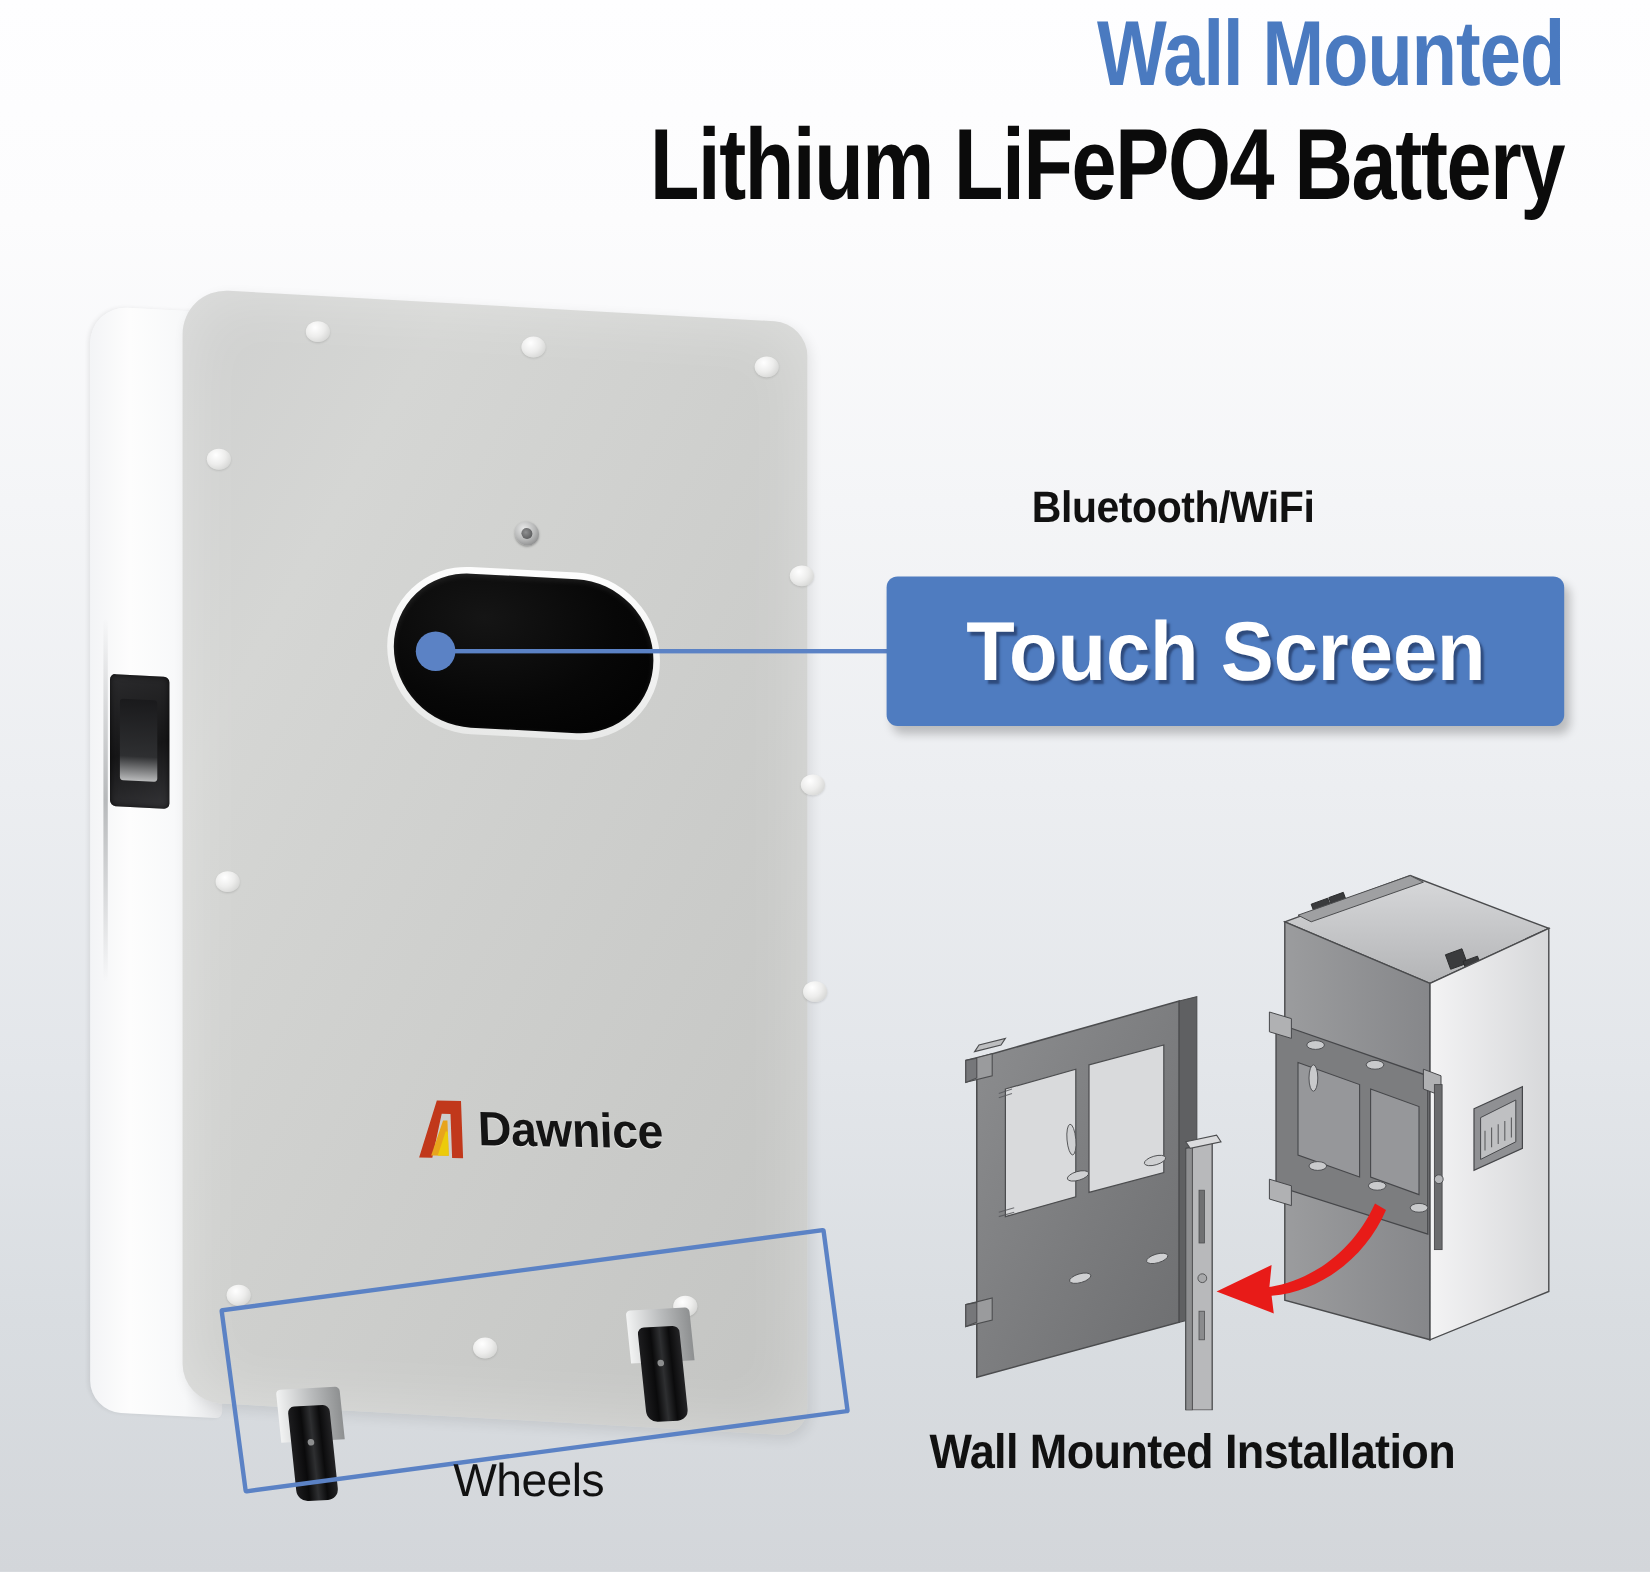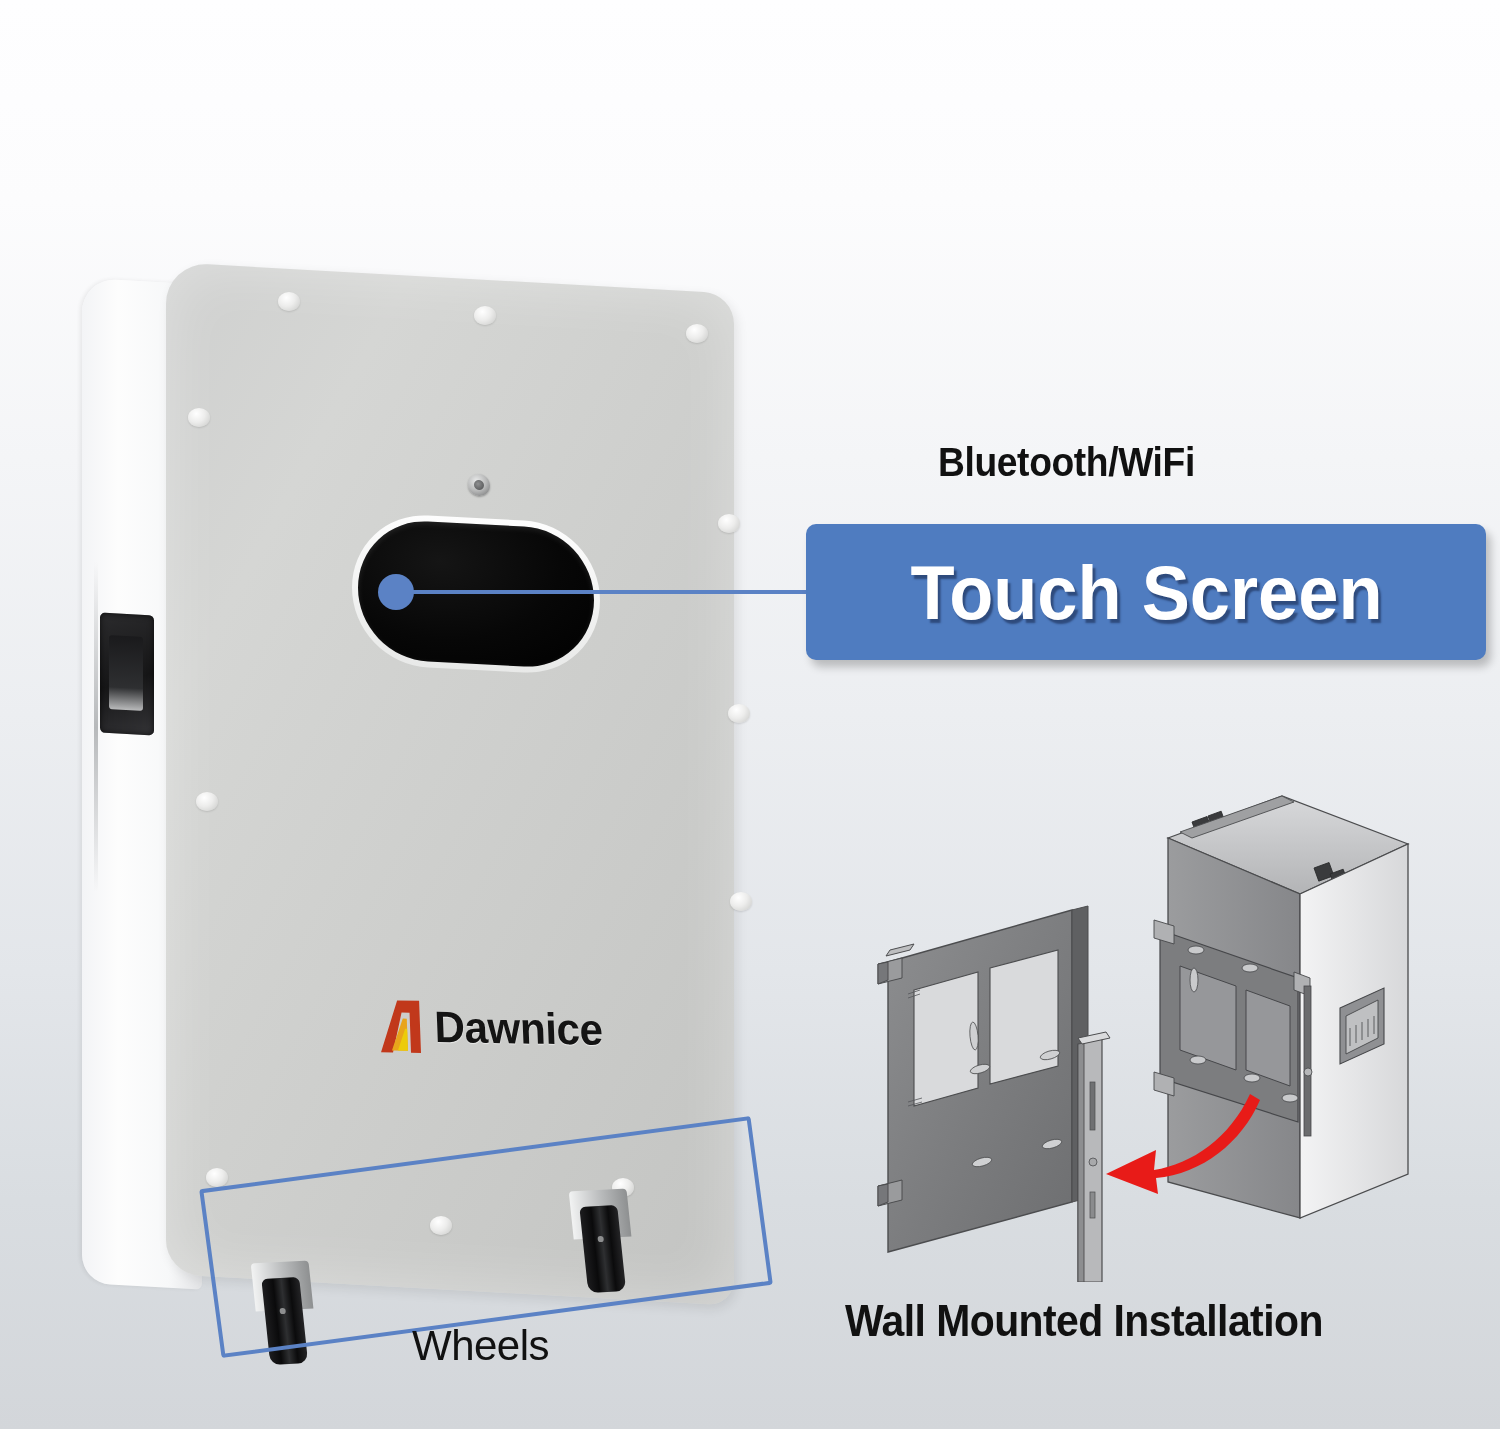--- a/index.html
+++ b/index.html
@@ -275,21 +275,21 @@
     color: #111;
     letter-spacing: -0.4px;
     transform: scaleX(0.93);
     transform-origin: left top;
     white-space: nowrap;
   }
   .ts-badge {
     position: absolute;
     left: 806px;
     top: 524px;
-    width: 680px;
+    width: 616px;
     height: 136px;
     background: #4f7cc0;
     border-radius: 10px;
     box-shadow: 5px 7px 9px rgba(0,0,0,0.22);
     display: flex;
     align-items: center;
     justify-content: center;
   }
   .ts-text {
     font-size: 76px;
@@ -337,20 +337,24 @@
     transform: scaleX(0.93);
     transform-origin: left top;
     white-space: nowrap;
   }
 </style>
 </head>
 <body>
 
 <div id="stage">
 
+  <div class="hd-wrap">
+    <div class="hd-line1" style="color:#4a7ac0">Wall Mounted</div>
+    <div class="hd-line2" style="color:#0b0b0b">Lithium LiFePO4 Battery</div>
+  </div>
 
   <div id="battery">
 
     <div class="bat-rim"></div>
     <div class="bat-side"></div>
     <div class="bat-seam"></div>
     <div class="bat-handle"></div>
     <div class="bat-face"></div>
 
     <div class="screw" style="left:200px;  top:30px;"></div>

